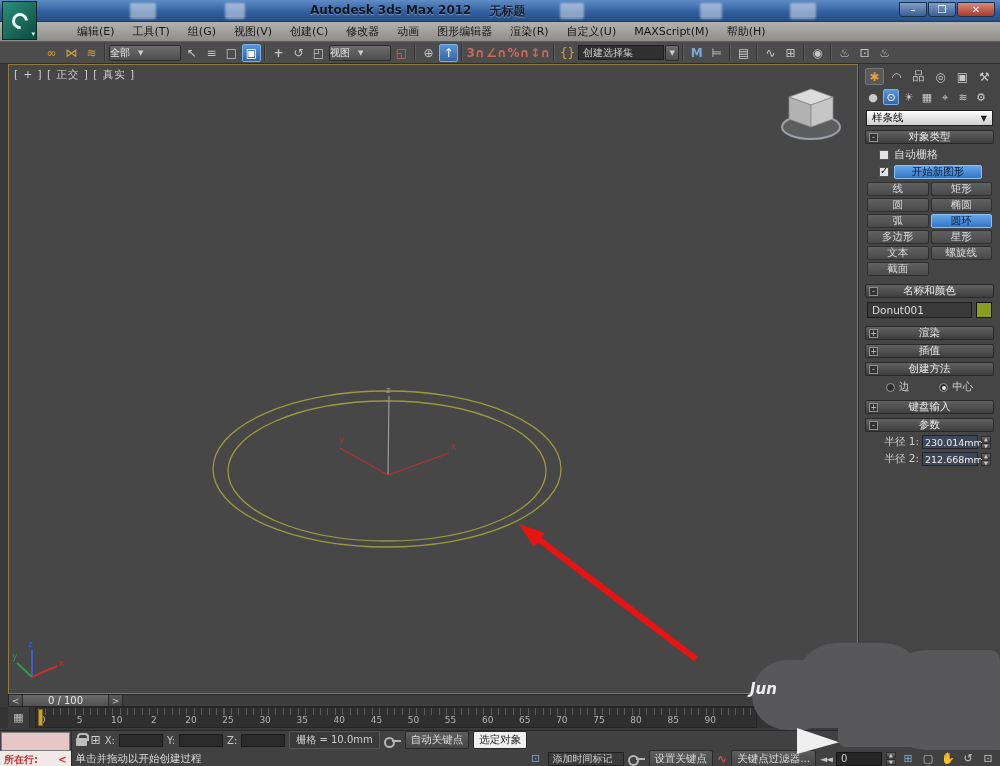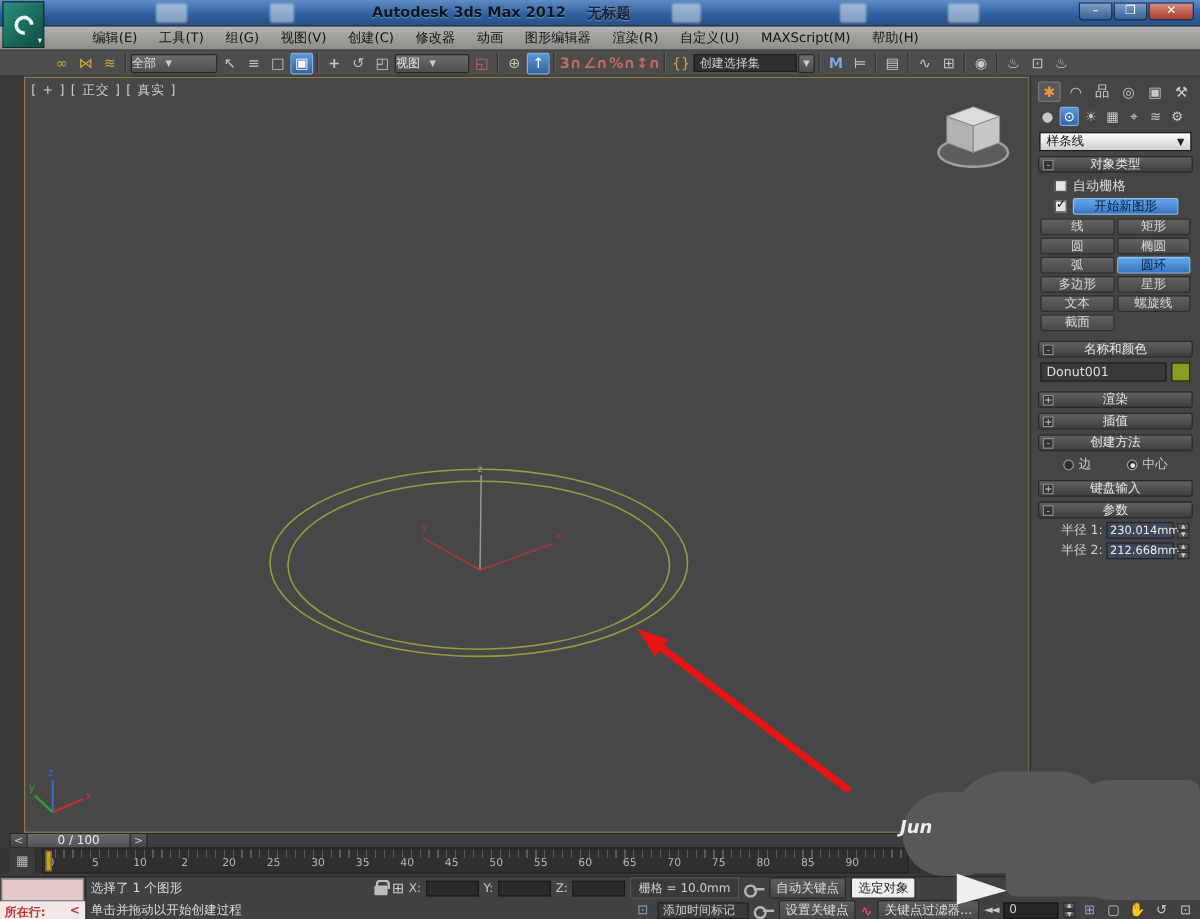--- a/index.html
+++ b/index.html
@@ -31,21 +31,21 @@
 .tb.red{color:#c96a5a;font-weight:bold}
 .tb.active{background:linear-gradient(#5b96d8,#35659f);border:1px solid #7ab0e8;color:#fff;border-radius:2px}
 .tb-dd{background:linear-gradient(#6c6c6c,#4e4e4e);border:1px solid #2b2b2b;height:16px;display:flex;align-items:center;gap:8px;padding:0 0;font-size:10px;color:#e2e2e2;border-radius:2px}
 .tb-dd .arr{font-size:7px;color:#ccc}
 .tb-field{background:#303030;border:1px solid #1f1f1f;height:15px;min-width:86px;display:flex;align-items:center;padding:0 4px;font-size:10px;color:#cfcfcf}
 .sep{width:2px;height:17px;margin:0 2px;border-left:1px solid #333;border-right:1px solid #5d5d5d}
 
 
 .main{display:flex}
 .left-col{width:858px}
-.viewport{position:relative;height:630px;margin-left:20px;background:#474747;border:1px solid #8d7b42;overflow:hidden}
+.viewport{position:relative;height:630px;margin-left:8px;background:#474747;border:1px solid #8d7b42;overflow:hidden}
 .vp-label{position:absolute;left:5px;top:3px;color:#cfcfcf;font-size:10.5px;letter-spacing:1px;z-index:3}
 .vp-svg{position:absolute;left:0;top:0;z-index:2}
 .viewcube{position:absolute;right:14px;top:16px;z-index:3}
 
 
 .timeslider{height:13px;margin-left:8px;width:849px;background:#3e3e3e;border:1px solid #262626;display:flex;align-items:stretch}
 .ts-arrow{width:14px;background:linear-gradient(#5a5a5a,#444);border-right:1px solid #2a2a2a;color:#ccc;font-size:9px;display:flex;align-items:center;justify-content:center}
 .ts-handle{width:86px;background:linear-gradient(#6b6b6b,#515151);border-right:1px solid #2a2a2a;color:#e8e8e8;font-size:10px;display:flex;align-items:center;justify-content:center}
 
 
@@ -415,21 +415,20 @@
 <div class="statusbar">
   <div class="listener">
     <div class="lis1"></div>
     <div class="lis2">
       <span>所在行:</span>
       <span>&lt;</span>
     </div>
   </div>
   <div class="status-main">
     <div class="srow">
-      <span class="prompt1">选择了 1 个图形</span>
       <span class="lockicon"></span>
       <span class="absicon">⊞</span>
       <span class="slabel">X:</span>
       <span class="sfield"></span>
       <span class="slabel">Y:</span>
       <span class="sfield"></span>
       <span class="slabel">Z:</span>
       <span class="sfield"></span>
       <span class="gridbox">栅格 = 10.0mm</span>
       <span class="keyicon"></span>

